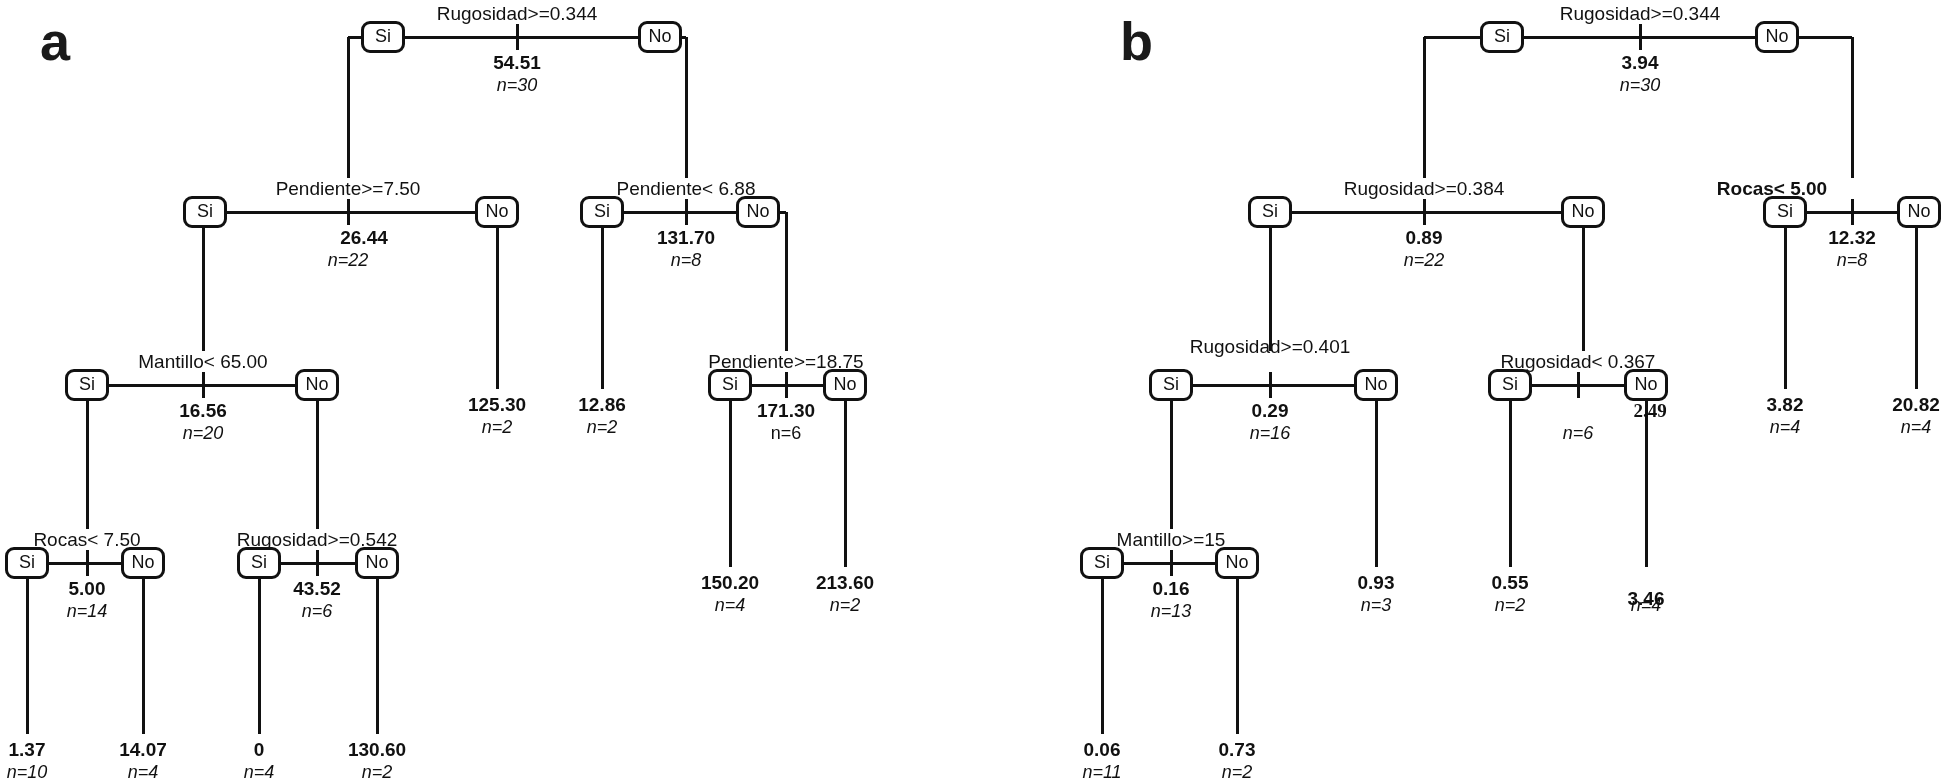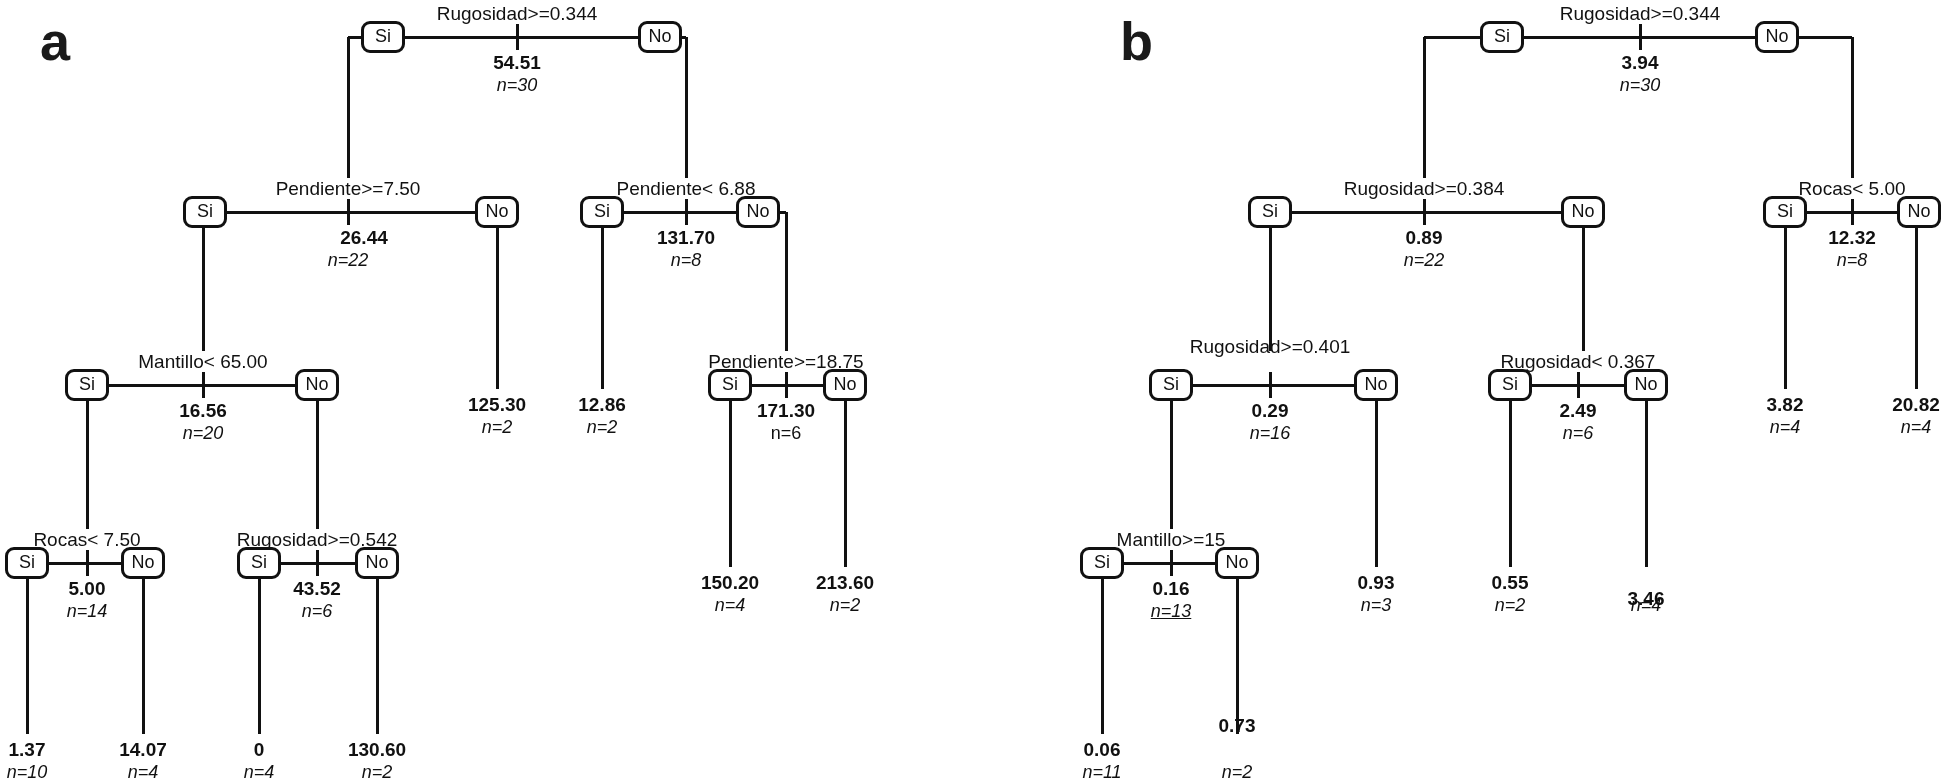--- a/index.html
+++ b/index.html
@@ -139,21 +139,21 @@
       <div class="tick" style="left: 1423px; top: 199px;"></div>
       <div class="cond" style="left: 1424px; top: 179px;">Rugosidad&gt;=0.384</div>
       <div class="vline" style="left: 1269px; top: 212px; height: 139px;"></div>
       <div class="vline" style="left: 1582px; top: 212px; height: 139px;"></div>
       <div class="branch-box" style="left: 1270px; top: 196px;">Si</div>
       <div class="branch-box" style="left: 1583px; top: 196px;">No</div>
       <div class="val" style="left: 1424px; top: 228px;">0.89</div>
       <div class="nn" style="left: 1424px; top: 251px;">n=22</div>
       <div class="hline" style="left: 1785px; top: 211px; width: 134px;"></div>
       <div class="tick" style="left: 1851px; top: 199px;"></div>
-      <div class="cond" style="left: 1852px; top: 179px;">Rocas&lt; 5.00</div>
+      <div class="cond" style="left: 1772px; top: 179px; font-weight: bold;">Rocas&lt; 5.00</div>
       <div class="vline" style="left: 1784px; top: 212px; height: 177px;"></div>
       <div class="vline" style="left: 1915px; top: 212px; height: 177px;"></div>
       <div class="branch-box" style="left: 1785px; top: 196px;">Si</div>
       <div class="branch-box" style="left: 1919px; top: 196px;">No</div>
       <div class="val" style="left: 1852px; top: 228px;">12.32</div>
       <div class="nn" style="left: 1852px; top: 251px;">n=8</div>
       <div class="hline" style="left: 1171px; top: 384px; width: 205px;"></div>
       <div class="tick" style="left: 1269px; top: 372px;"></div>
       <div class="cond" style="left: 1270px; top: 337px;">Rugosidad&gt;=0.401</div>
       <div class="vline" style="left: 1170px; top: 385px; height: 144px;"></div>
@@ -162,39 +162,39 @@
       <div class="branch-box" style="left: 1376px; top: 369px;">No</div>
       <div class="val" style="left: 1270px; top: 401px;">0.29</div>
       <div class="nn" style="left: 1270px; top: 424px;">n=16</div>
       <div class="hline" style="left: 1510px; top: 384px; width: 136px;"></div>
       <div class="tick" style="left: 1577px; top: 372px;"></div>
       <div class="cond" style="left: 1578px; top: 352px;">Rugosidad&lt; 0.367</div>
       <div class="vline" style="left: 1509px; top: 385px; height: 182px;"></div>
       <div class="vline" style="left: 1645px; top: 385px; height: 182px;"></div>
       <div class="branch-box" style="left: 1510px; top: 369px;">Si</div>
       <div class="branch-box" style="left: 1646px; top: 369px;">No</div>
-      <div class="val" style="left: 1578px; top: 401px;">2.49</div>
+      <div class="val" style="left: 1650px; top: 401px; font-family: Liberation Serif, serif;">2.49</div>
       <div class="nn" style="left: 1578px; top: 424px;">n=6</div>
       <div class="hline" style="left: 1102px; top: 562px; width: 135px;"></div>
       <div class="tick" style="left: 1170px; top: 550px;"></div>
       <div class="cond" style="left: 1171px; top: 530px;">Mantillo&gt;=15</div>
       <div class="vline" style="left: 1101px; top: 563px; height: 171px;"></div>
       <div class="vline" style="left: 1236px; top: 563px; height: 171px;"></div>
       <div class="branch-box" style="left: 1102px; top: 547px;">Si</div>
       <div class="branch-box" style="left: 1237px; top: 547px;">No</div>
       <div class="val" style="left: 1171px; top: 579px;">0.16</div>
-      <div class="nn" style="left: 1171px; top: 602px; text-decoration: underline;">n=13</div>
+      <div class="nn" style="left: 1171px; top: 602px;">n=13</div>
       <div class="val" style="left: 1785px; top: 395px;">3.82</div>
       <div class="nn" style="left: 1785px; top: 418px;">n=4</div>
       <div class="val" style="left: 1916px; top: 395px;">20.82</div>
       <div class="nn" style="left: 1916px; top: 418px;">n=4</div>
       <div class="val" style="left: 1376px; top: 573px;">0.93</div>
       <div class="nn" style="left: 1376px; top: 596px;">n=3</div>
       <div class="val" style="left: 1510px; top: 573px;">0.55</div>
       <div class="nn" style="left: 1510px; top: 596px;">n=2</div>
       <div class="val" style="left: 1646px; top: 589px;">3.46</div>
       <div class="nn" style="left: 1646px; top: 596px;">n=4</div>
       <div class="val" style="left: 1102px; top: 740px;">0.06</div>
       <div class="nn" style="left: 1102px; top: 763px;">n=11</div>
-      <div class="val" style="left: 1237px; top: 716px;">0.73</div>
+      <div class="val" style="left: 1237px; top: 740px;">0.73</div>
       <div class="nn" style="left: 1237px; top: 763px;">n=2</div>
     </div>
 </div>
 
 </body></html>

